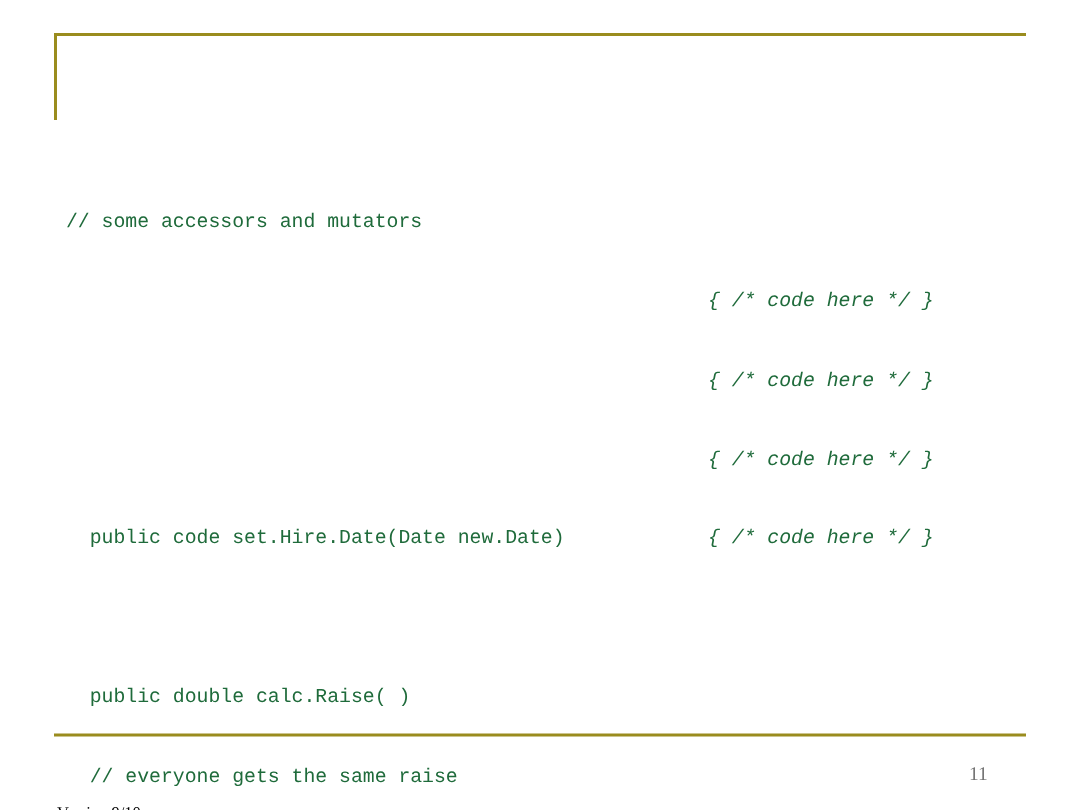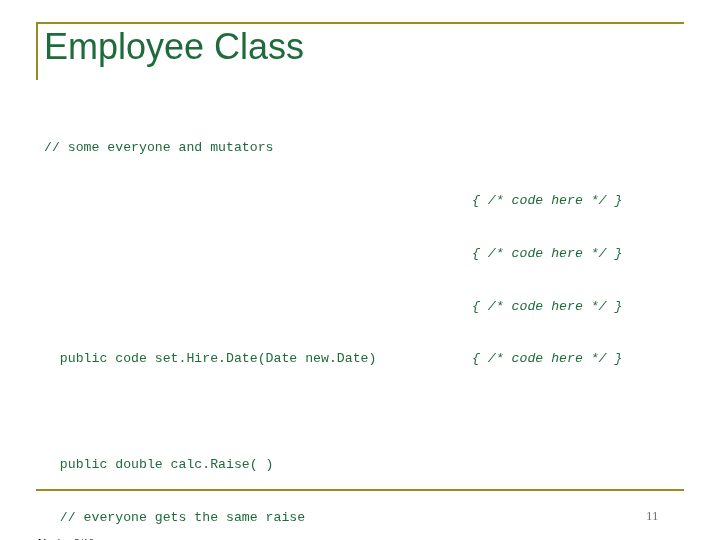--- a/index.html
+++ b/index.html
@@ -104,24 +104,23 @@
   }
 </style>
 </head>
 <body>
 
 <div class="slide">
 
   <div class="top-rule"></div>
   <div class="left-bar"></div>
 
-  <div class="title">Employee Class</div>
 
   <div class="code-block">
-    <div class="code-line"><span>// some everyone and mutators</span><span class="tail"></span></div>
+    <div class="code-line"><span>// some accessors and mutators</span><span class="tail"></span></div>
     <div class="code-line"><span class="tail">{ /* code here */ }</span></div>
     <div class="code-line"><span class="tail">{ /* code here */ }</span></div>
     <div class="code-line"><span class="tail">{ /* code here */ }</span></div>
     <div class="code-line"><span>  public code set.Hire.Date(Date new.Date)</span><span class="tail">{ /* code here */ }</span></div>
     <div class="code-line blank"><span></span></div>
     <div class="code-line"><span>  public double calc.Raise( )</span><span class="tail"></span></div>
     <div class="code-line"><span>  // everyone gets the same raise</span><span class="tail"></span></div>
     
     
     

